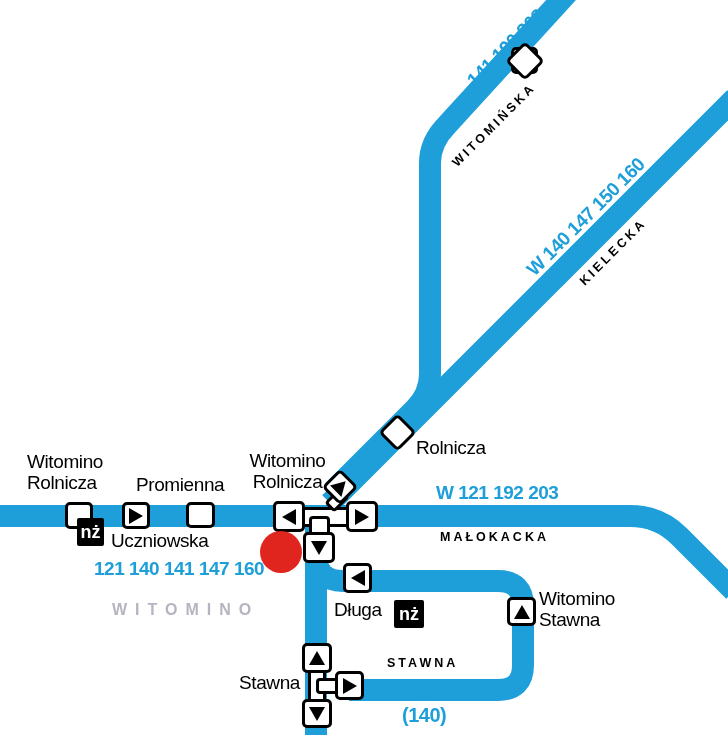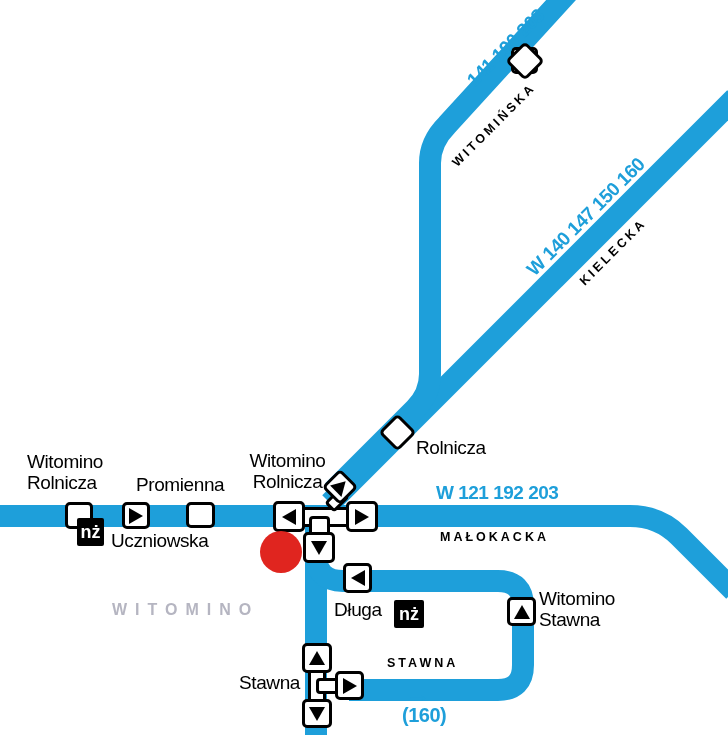--- a/index.html
+++ b/index.html
@@ -117,22 +117,23 @@
   <div class="stop-label" style="left:334px;top:599px;">Długa</div>
   <div class="stop-label" style="left:539px;top:588px;">
     <div>Witomino</div>
     <div>Stawna</div>
   </div>
   <div class="stop-label right" style="left:234px;top:672px;width:66px;">Stawna</div>
 
   <div class="routes rot" style="left:506px;top:48px;">141 190 203</div>
   <div class="routes rot" style="left:586px;top:217px;">W 140 147 150 160</div>
   <div class="routes" style="left:436px;top:482px;">W 121 192 203</div>
+  <div class="routes" style="left:94px;top:558px;">121 140 141 147 160</div>
   <div class="loop-arrow">→</div>
-  <div class="loop-route">(160)</div>
+  <div class="loop-route">(140)</div>
 
   <div class="street rot" style="position:absolute;left:494px;top:125px;">WITOMIŃSKA</div>
   <div class="street rot" style="position:absolute;left:613px;top:252px;">KIELECKA</div>
   <div class="street" style="left:440px;top:530px;">MAŁOKACKA</div>
   <div class="street" style="left:387px;top:656px;">STAWNA</div>
 
   <div class="district" style="left:112px;top:601px;">WITOMINO</div>
 
 </div>
 

